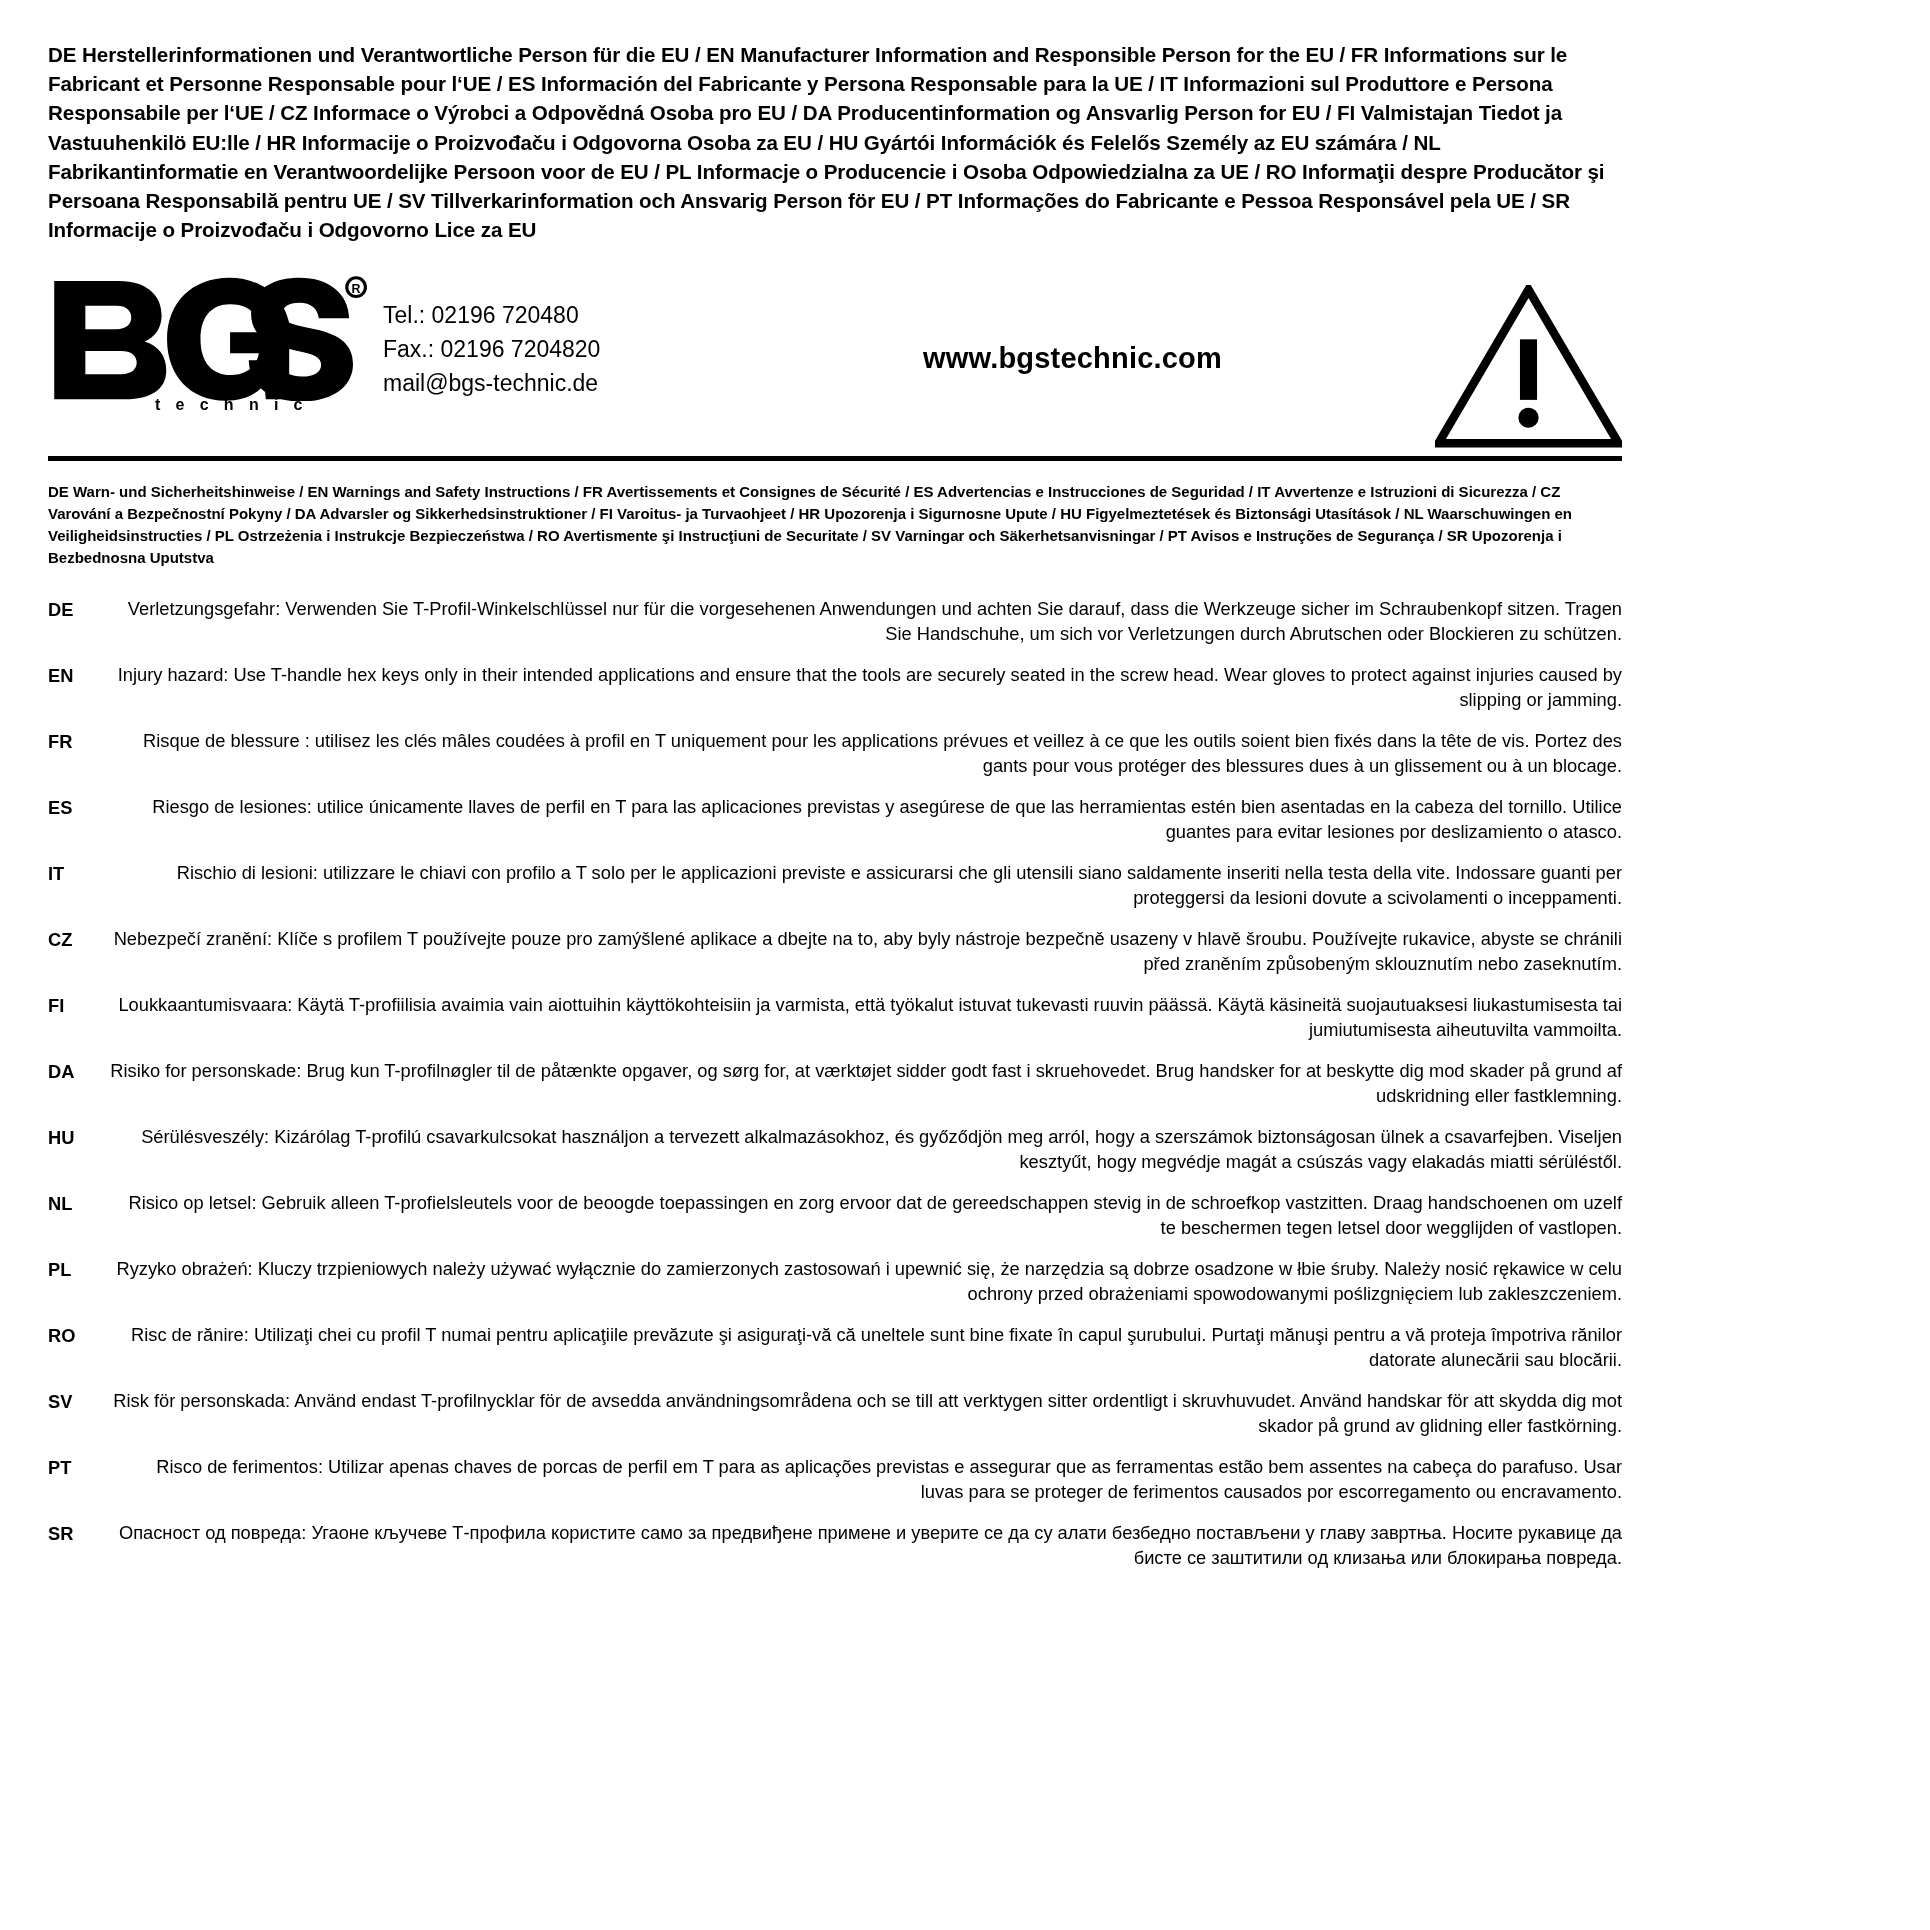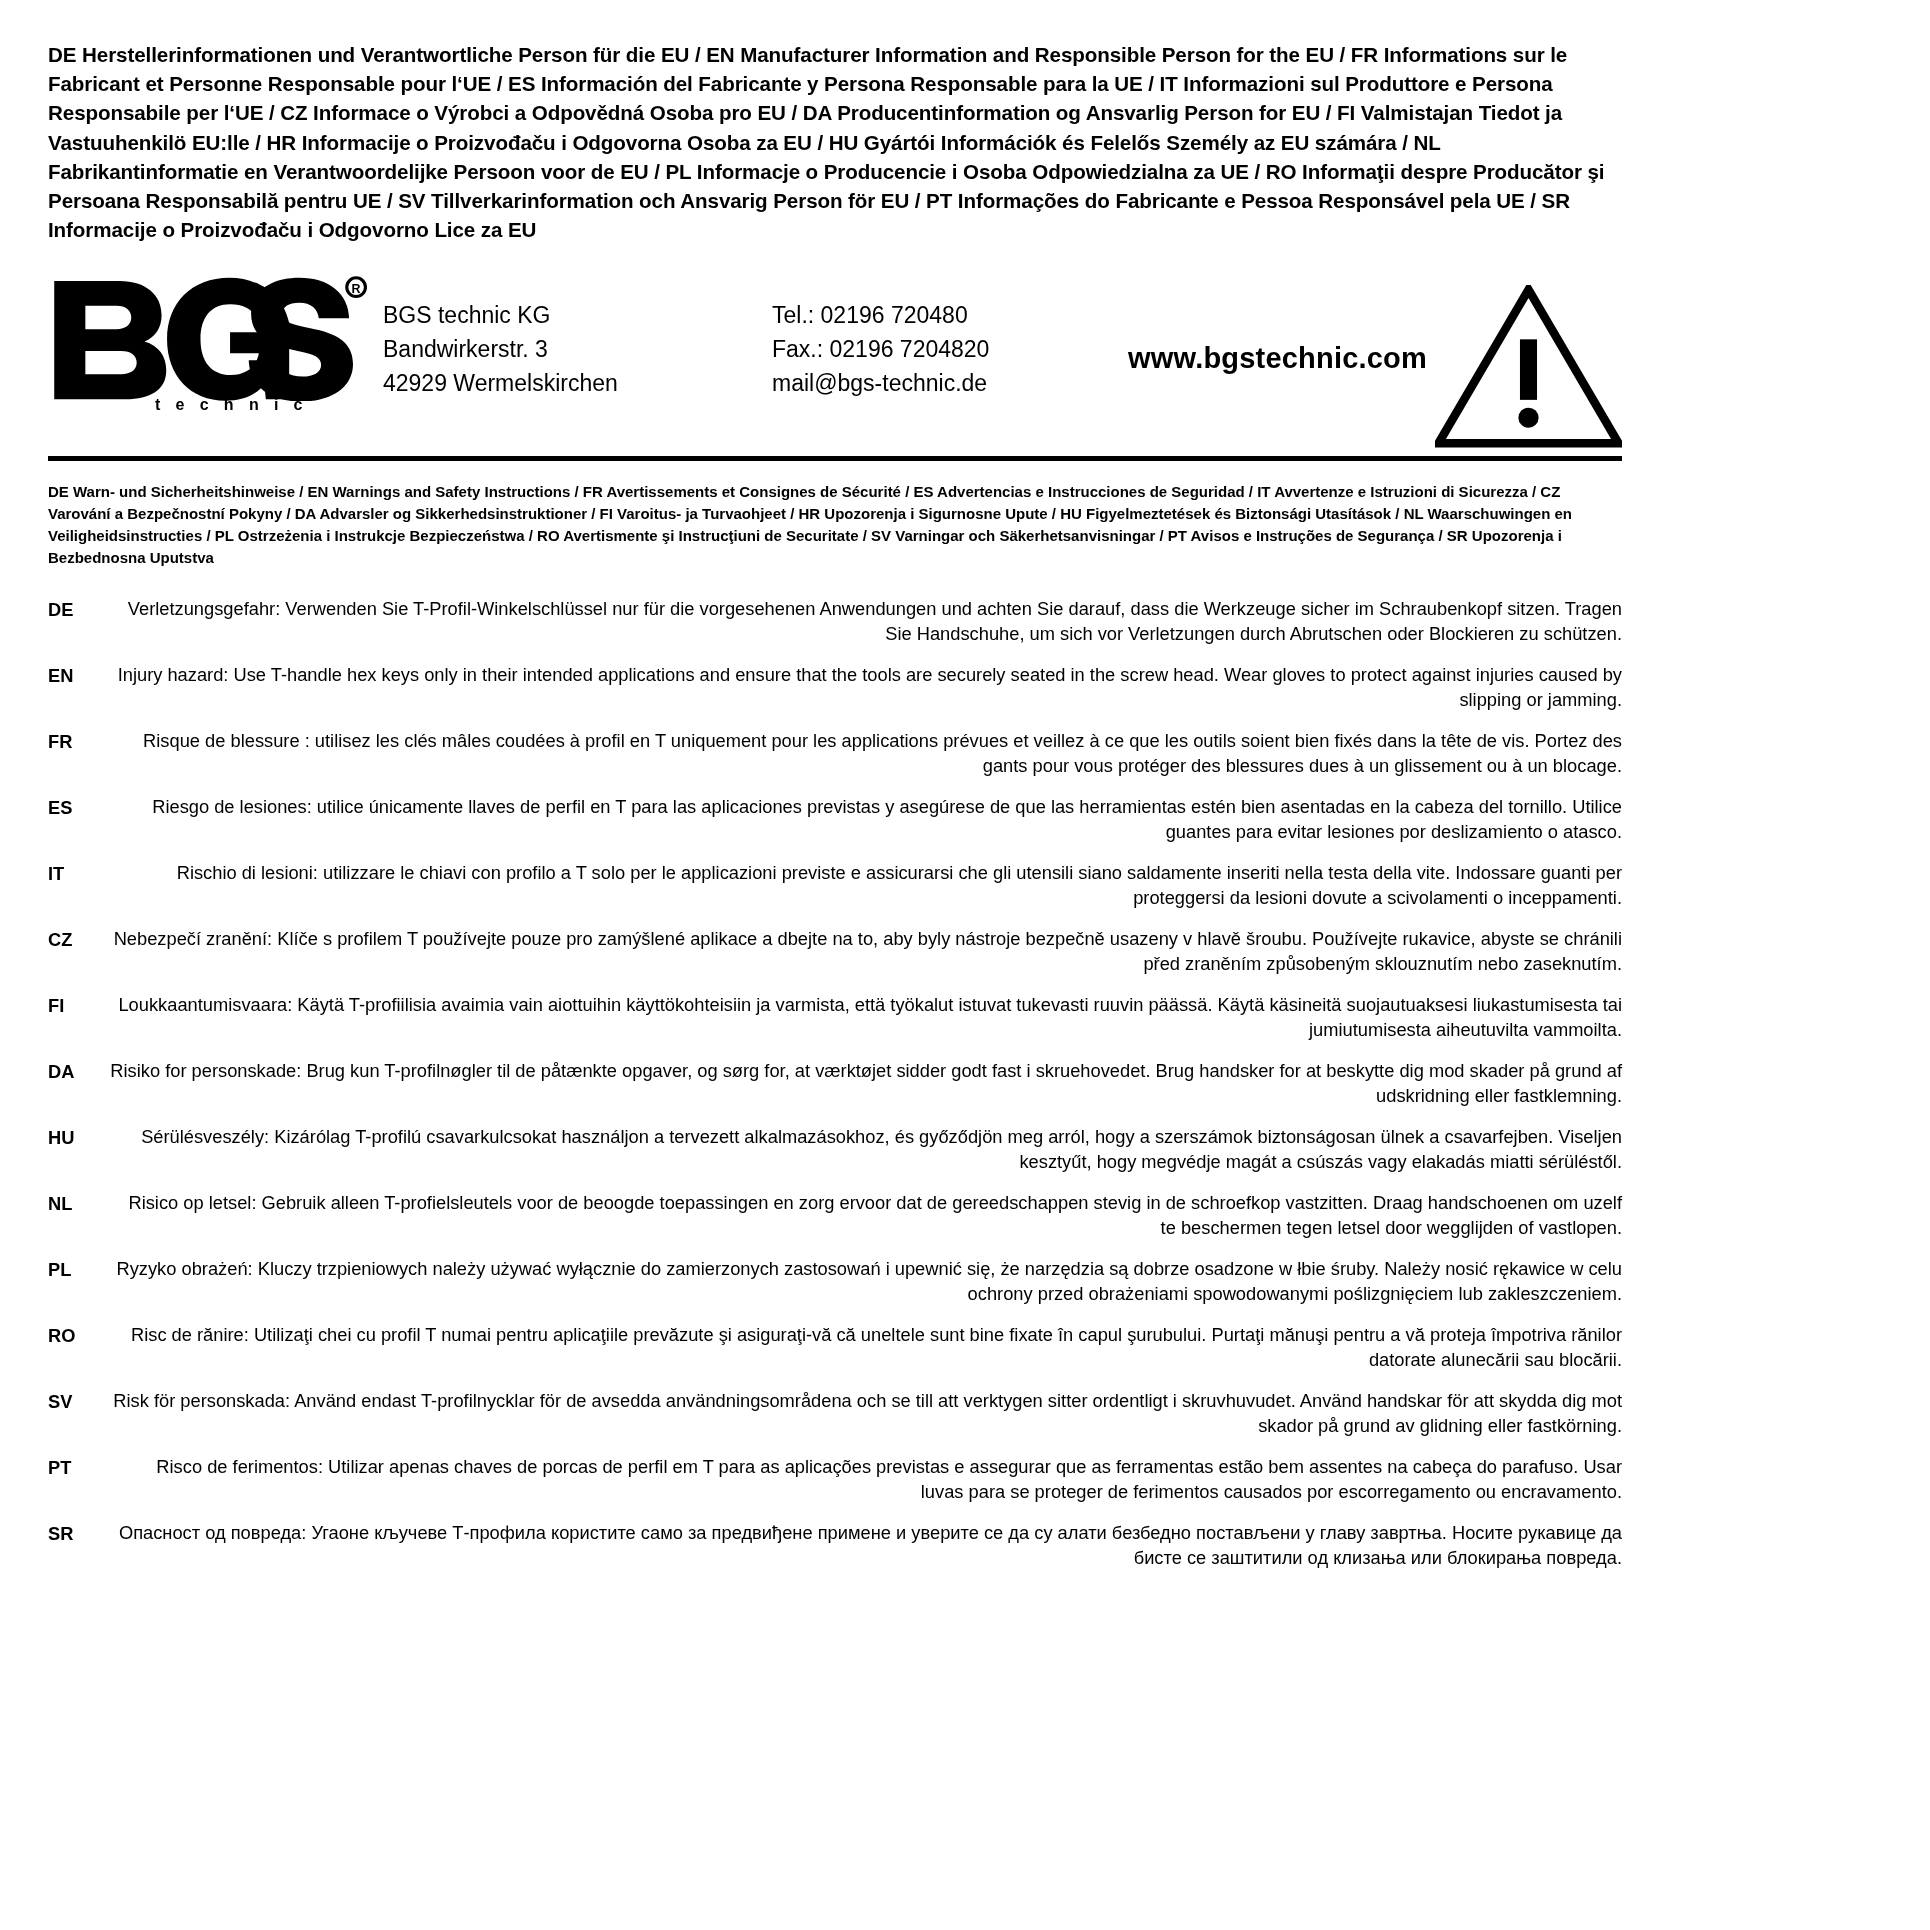--- a/index.html
+++ b/index.html
@@ -56,21 +56,21 @@
     flex: 0 0 335px;
     font-size: 23px;
     line-height: 1.48;
     padding-top: 30px;
   }
   .weburl {
     flex: 1 1 auto;
     font-size: 29px;
     font-weight: bold;
     padding-top: 74px;
-    text-align: right;
+    text-align: center;
     letter-spacing: 0.2px;
   }
   .warn-tri {
     flex: 0 0 195px;
     padding-top: 17px;
     display: flex;
     justify-content: flex-end;
   }
 
   
@@ -123,25 +123,20 @@
         <path d="M248 60 C244 44 231 36 212 36 C188 36 174 52 174 81 C174 110 188 127 213 127 C232 127 246 117 249 99 L212 99 L212 72 L288 72 L288 158 L258 158 L256 139 C245 153 228 160 206 160 C161 160 131 128 131 81 C131 34 163 2 211 2 C250 2 280 24 288 60 Z" transform="translate(22,0)" fill="#000"></path>
 
         <path d="M300 108 L340 108 C341 122 352 129 369 129 C384 129 393 123 393 114 C393 104 384 100 363 96 L349 93 C317 86 303 71 303 48 C303 20 328 2 365 2 C403 2 428 22 429 54 L390 54 C389 42 380 34 365 34 C351 34 343 40 343 48 C343 57 351 61 370 65 L385 68 C419 75 434 89 434 113 C434 142 407 161 367 161 C327 161 301 141 300 108 Z" transform="translate(-42,0)" fill="#000"></path>
 
         <circle cx="396" cy="14" r="12" fill="none" stroke="#000" stroke-width="4"></circle>
         <text x="396" y="21" font-family="Liberation Sans, sans-serif" font-size="16" font-weight="bold" text-anchor="middle" fill="#000">R</text>
       </svg>
       <div style="font-size:16px;font-weight:bold;letter-spacing:5.4px;margin-left:107px;margin-top:-4.7px;">t e c h n i c</div>
     </div>
 
-    <div class="addr">
-      <div>BGS technic KG</div>
-      <div>Bandwirkerstr. 3</div>
-      <div>42929 Wermelskirchen</div>
-    </div>
 
     <div class="contact">
       <div>Tel.: 02196 720480</div>
       <div>Fax.: 02196 7204820</div>
       <div>mail@bgs-technic.de</div>
     </div>
 
     <div class="weburl">www.bgstechnic.com</div>
 
     <div class="warn-tri">

